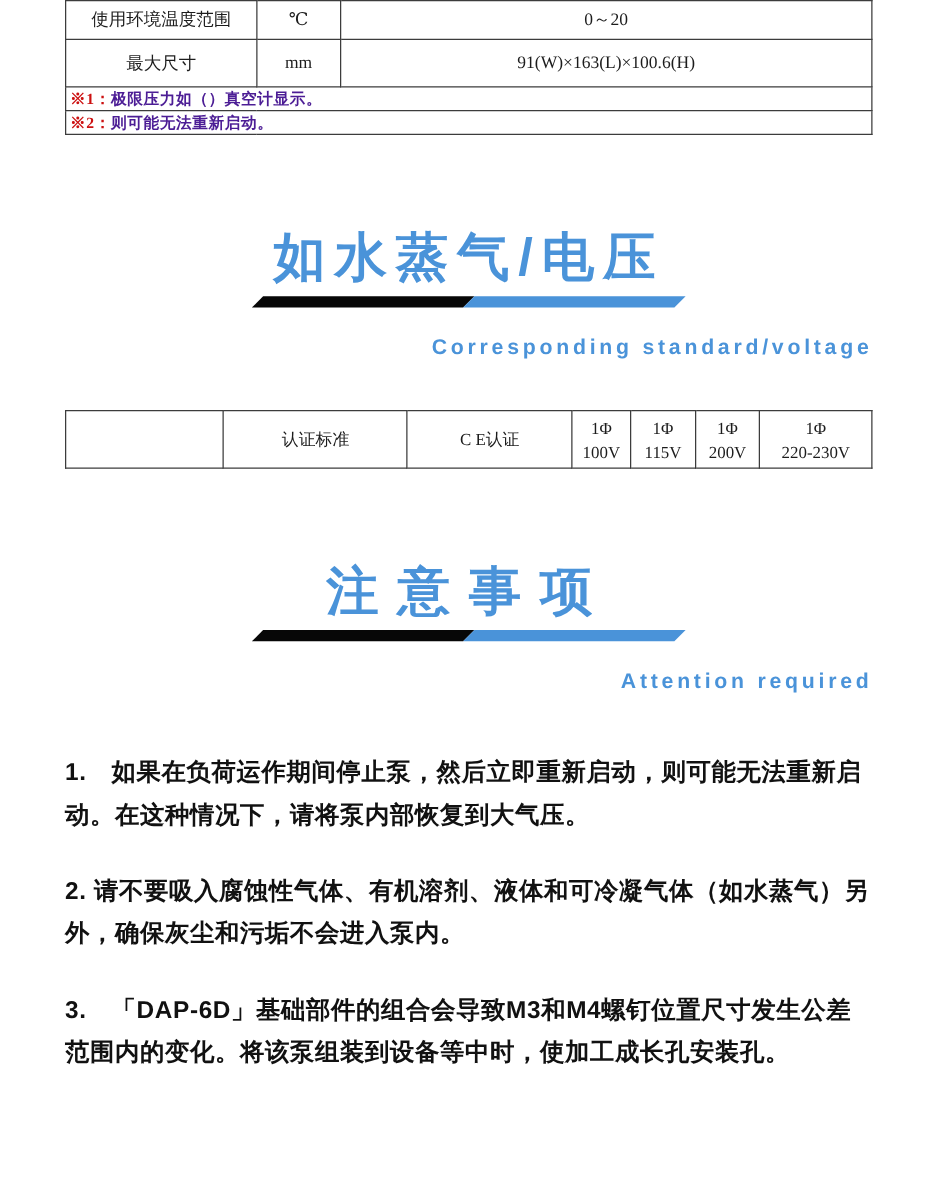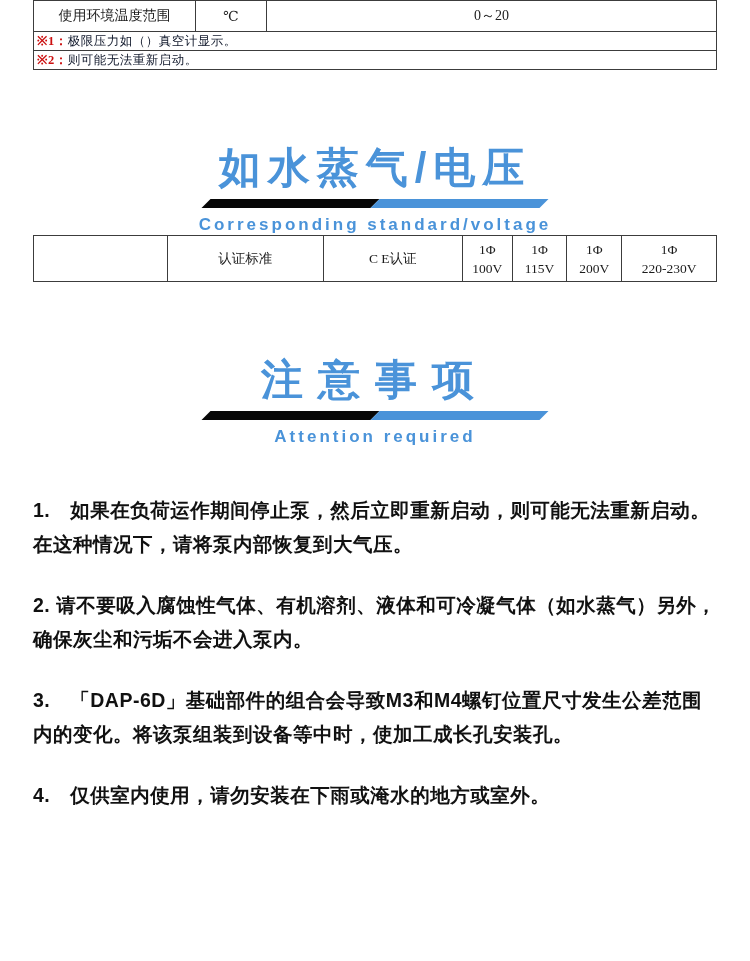--- a/index.html
+++ b/index.html
@@ -9,59 +9,59 @@
     --border-col:#3c3c3c;
     --text-col:#141414;
   }
   *{margin:0;padding:0;box-sizing:border-box;}
   html,body{background:#ffffff;}
   body{
     width:750px;height:961px;overflow:hidden;
     font-family:"Liberation Sans","DejaVu Sans",sans-serif;
     color:var(--text-col);
   }
-  .content{padding:0 33px;}
+  .content{padding:0 52px;}
 
   
   table{border-collapse:collapse;width:100%;}
   .spec-table td{
     border:1px solid var(--border-col);
     text-align:center;vertical-align:middle;
     font-family:"Liberation Serif","DejaVu Serif",serif;
     font-size:14px;color:#1c1c1c;
   }
   .spec-table tr.r1 td{height:31px;}
   .spec-table tr.r2 td{height:38px;}
   .spec-table td.fnote{
     text-align:left;height:19px;font-size:12.5px;padding-left:3px;
     letter-spacing:.5px;
   }
   .fn-marker{color:var(--footnote-red);font-weight:bold;}
-  .fn-text{color:#0f172a;font-weight:normal;}
+  .fn-text{color:#4c1d95;font-weight:bold;}
 
   
   .section-head{text-align:center;}
   .section-head .title{
     color:var(--accent-blue);font-weight:bold;font-size:42px;line-height:48px;
     letter-spacing:7px;
   }
   .section-head.wide-spacing .title{letter-spacing:15px;text-align:center;}
   .bar{
     width:338px;height:9px;margin:7px auto 0;
     display:flex;transform:skewX(-45deg);
   }
   .bar .half-black{flex:1;background:var(--bar-black);}
   .bar .half-blue{flex:1;background:var(--accent-blue);}
   .section-head .subtitle{
-    margin-top:7px;color:var(--accent-blue);font-weight:bold;
-    font-size:17px;line-height:20px;letter-spacing:3px;
+    margin-top:22px;color:var(--accent-blue);font-weight:bold;
+    font-size:17px;line-height:20px;letter-spacing:3px;text-align:right;
   }
 
   
-  .voltage-table{}
+  .voltage-table{margin-top:40px;}
   .voltage-table td,.voltage-table th{
     border:1px solid var(--border-col);
     text-align:center;vertical-align:middle;
     font-family:"Liberation Serif","DejaVu Serif",serif;
     font-weight:normal;color:#1c1c1c;
   }
   .voltage-table tr.vhead th{height:46px;font-size:13.5px;white-space:pre-line;line-height:19px;}
   .voltage-table tr.vrow td{height:32px;font-size:14px;}
   .voltage-table tr.vrow td.sym{font-size:15px;}
   .voltage-table tr.vlegend td{height:23px;font-size:12.5px;letter-spacing:2px;}
@@ -86,20 +86,25 @@
     <colgroup>
       <col style="width:23.7%">
         <col style="width:10.4%">
         <col style="width:65.9%">
     </colgroup>
     <tbody>
       <tr class="r1">
         <td>使用环境温度范围</td>
         <td>℃</td>
         <td>0～20</td>
+      </tr>
+      <tr class="r2">
+        <td>最大尺寸</td>
+        <td>mm</td>
+        <td>91(W)×163(L)×100.6(H)</td>
       </tr>
       <tr>
         <td class="fnote" colspan="3">
           <span class="fn-marker">※1：</span><span class="fn-text">极限压力如（）真空计显示。</span>
         </td>
       </tr>
       <tr>
         <td class="fnote" colspan="3">
           <span class="fn-marker">※2：</span><span class="fn-text">则可能无法重新启动。</span>
         </td>
@@ -149,16 +154,15 @@
       <div class="half-black"></div>
       <div class="half-blue"></div>
     </div>
     <div class="subtitle">Attention required</div>
   </div>
 
   <div class="notes">
     <p>1.　如果在负荷运作期间停止泵，然后立即重新启动，则可能无法重新启动。在这种情况下，请将泵内部恢复到大气压。</p>
     <p>2. 请不要吸入腐蚀性气体、有机溶剂、液体和可冷凝气体（如水蒸气）另外，确保灰尘和污垢不会进入泵内。</p>
     <p>3.　「DAP-6D」基础部件的组合会导致M3和M4螺钉位置尺寸发生公差范围内的变化。将该泵组装到设备等中时，使加工成长孔安装孔。</p>
-    <p>4.　仅供室内使用，请勿安装在下雨或淹水的地方或室外。</p>
   </div>
 
 </div>
 
 </body></html>

